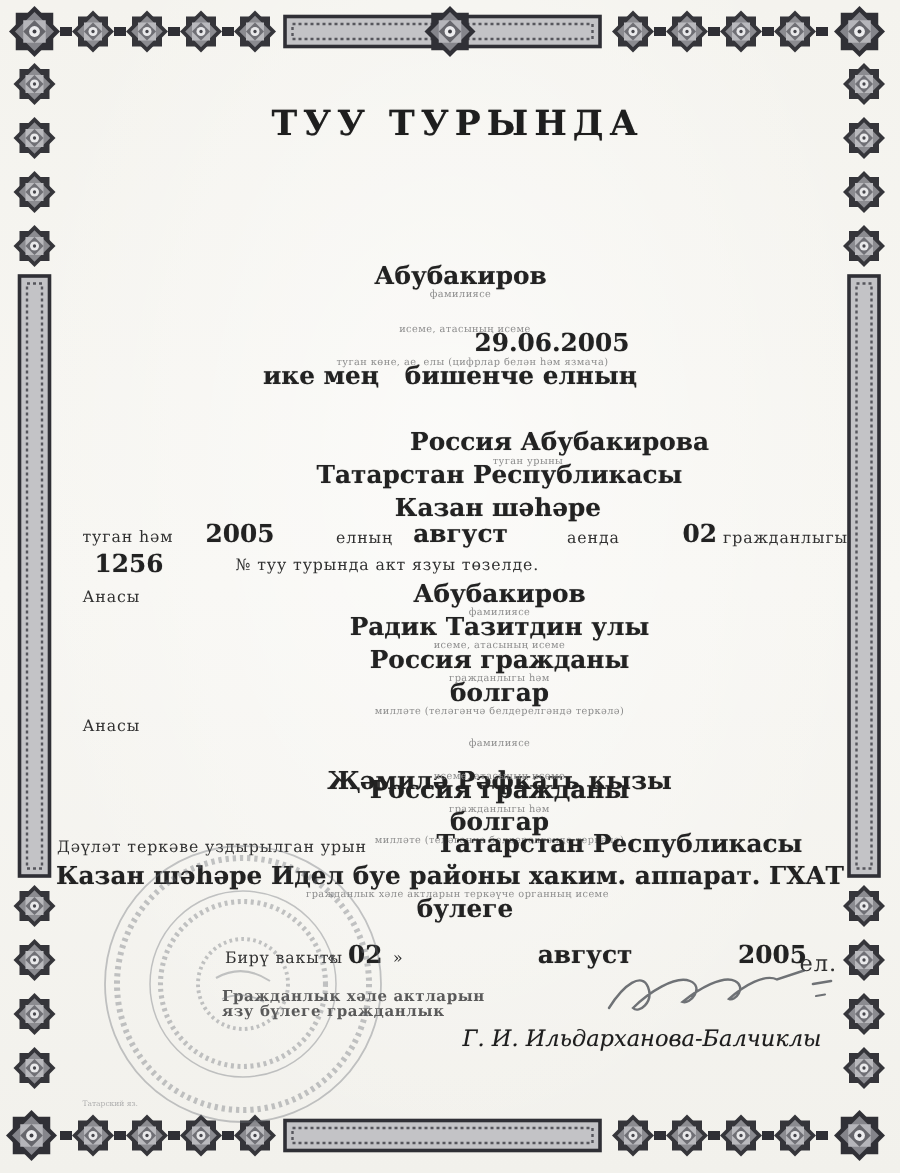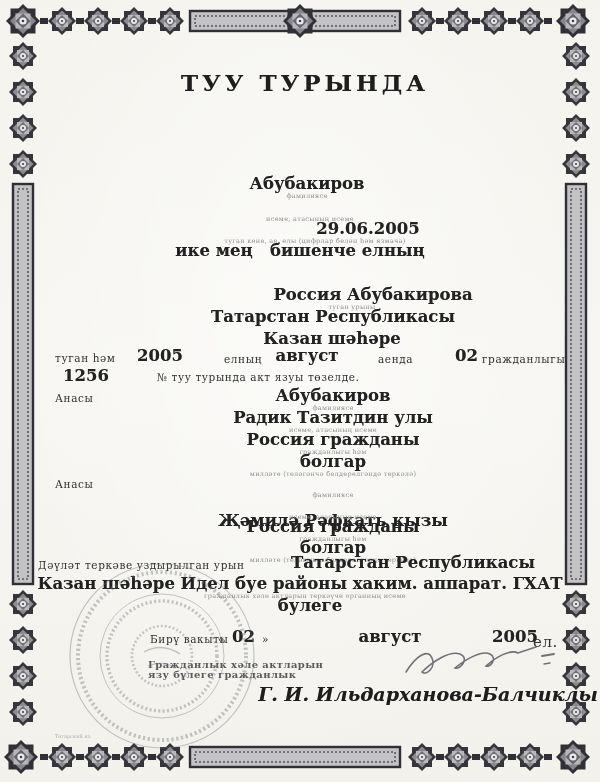--- a/index.html
+++ b/index.html
@@ -32,21 +32,21 @@
     font-size:6.5px;color:#8d8d8d;letter-spacing:.3px;
   }
   .plabel{
     font-size:10.5px;color:#303030;letter-spacing:.6px;
   }
   .plabel.sm{font-size:15px;}
   .tinyofficer{
     font-size:10px;color:#5a5a5a;font-weight:bold;letter-spacing:.4px;line-height:10px;
   }
   .officername{
-    font-weight:bold;font-style:italic;font-size:19px;color:#1d1d1d;
+    font-weight:normal;font-style:italic;font-size:15px;color:#1d1d1d;
     text-shadow:0 0 .5px rgba(0,0,0,.4);
   }
   .printnote{font-size:5px;color:#b0b0b0;}
   #stamp{position:absolute;left:52px;top:556px;opacity:.38;}
   #signature{position:absolute;left:398px;top:634px;opacity:.8;}
 </style>
 </head>
 <body>
 
 <div id="page">

